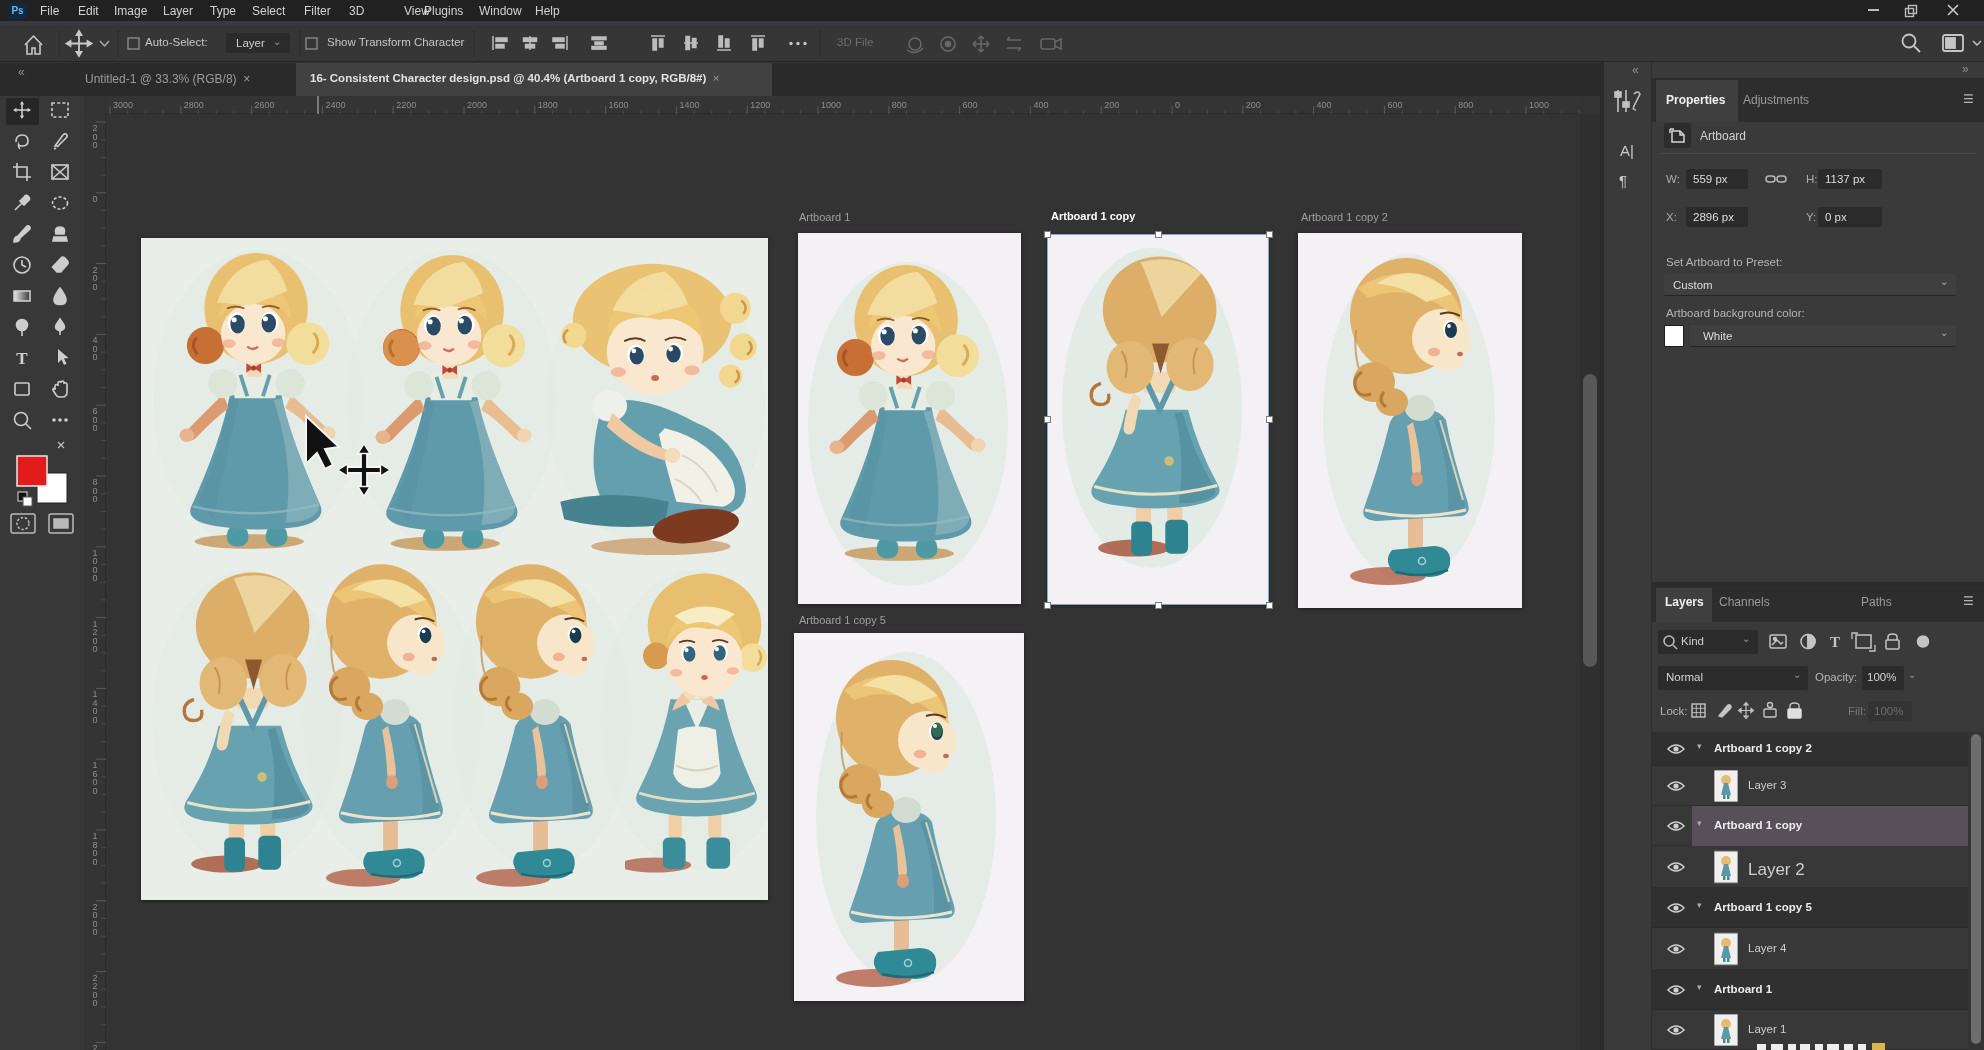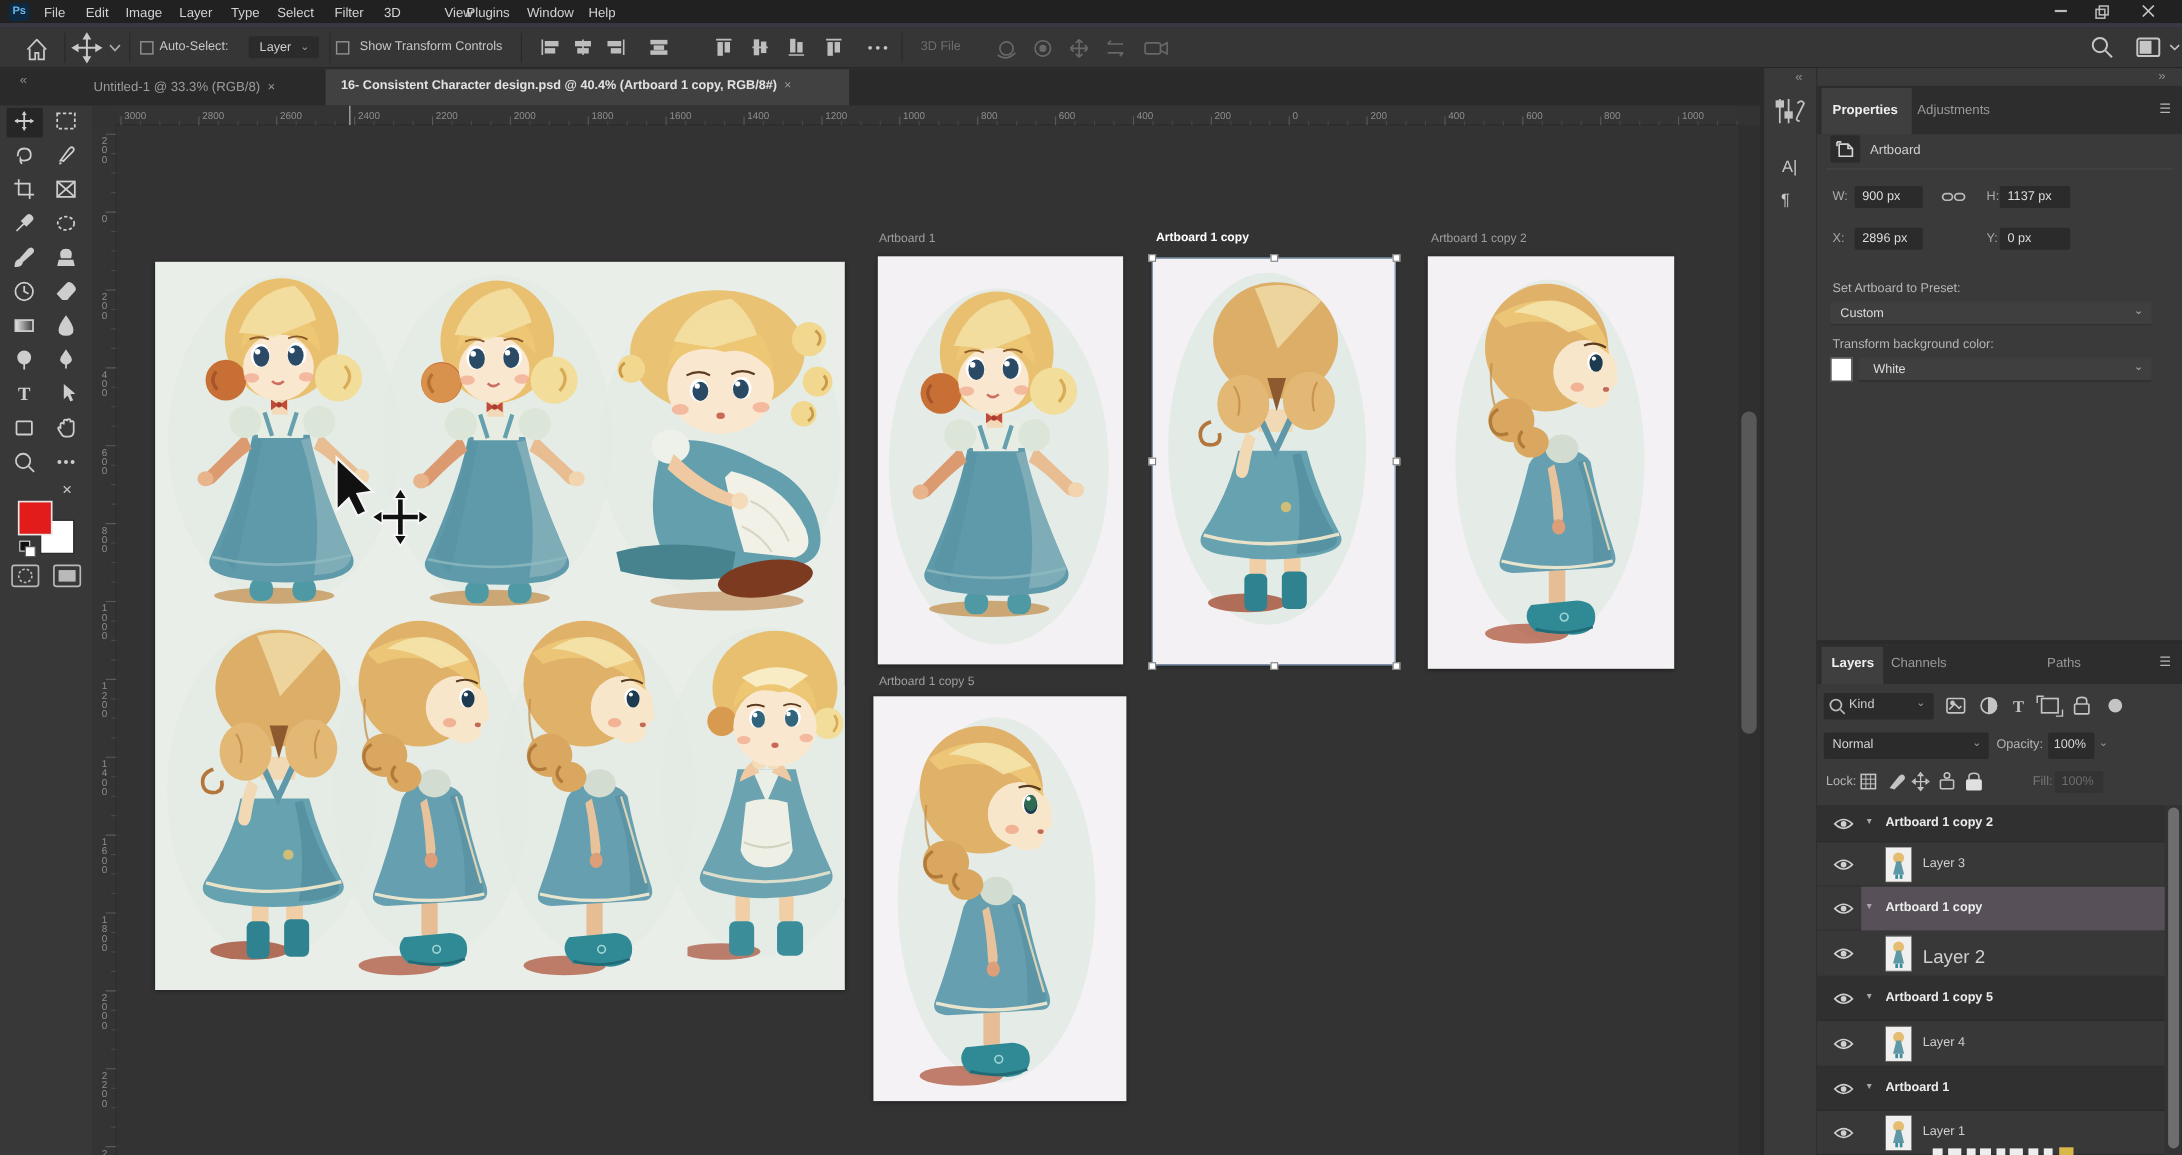--- a/index.html
+++ b/index.html
@@ -54,21 +54,21 @@
 <g fill="#c4c4c4">
  <circle cx="791" cy="18.5" r="1.7"></circle>
       <circle cx="798" cy="18.5" r="1.7"></circle>
       <circle cx="805" cy="18.5" r="1.7"></circle>
 </g>
 </svg>
 <div class="txt" style="left:145px;top:36px;font-size:11.5px;color:#c6c6c6">Auto-Select:</div>
 <div class="abs" style="left:226px;top:33px;width:64px;height:20px;background:#2b2b2b;border-radius:2px"></div>
 <div class="txt" style="left:236px;top:37px;font-size:11.5px;color:#cdcdcd">Layer</div>
 <div class="txt" style="left:273px;top:36px;font-size:10px;color:#999">⌄</div>
-<div class="txt" style="left:327px;top:36px;font-size:11.5px;color:#c6c6c6">Show Transform Controls</div>
+<div class="txt" style="left:327px;top:36px;font-size:11.5px;color:#c6c6c6">Show Transform Character</div>
 <svg style="left:490px;top:33px" width="20" height="20" viewBox="0 0 20 20">
     <g stroke="#bdbdbd" stroke-width="1.5" fill="#bdbdbd">
       <line x1="3" y1="3" x2="3" y2="17"></line>
       <rect x="6" y="5" width="11" height="3.4"></rect>
       <rect x="6" y="11.5" width="8" height="3.4"></rect>
     </g>
   </svg>
 <svg style="left:520px;top:33px" width="20" height="20" viewBox="0 0 20 20">
     <g stroke="#bdbdbd" stroke-width="1.5" fill="#bdbdbd">
       <line x1="10" y1="3" x2="10" y2="17"></line>
@@ -716,41 +716,41 @@
 <div class="abs" style="left:1664px;top:123px;width:27px;height:25px;background:#2c2c2c;border-radius:2px"></div>
 <svg style="left:1668px;top:127px" width="20" height="18" viewBox="0 0 20 18">
 <path d="M4 4 L12 4 L16 8 L16 15 L4 15 Z" fill="none" stroke="#d5d5d5" stroke-width="1.5"></path>
 <path d="M12 4 L12 8 L16 8" fill="none" stroke="#d5d5d5" stroke-width="1.5"></path>
 <path d="M2 2 L6 2 M2 2 L2 6" stroke="#d5d5d5" stroke-width="1.5"></path>
 </svg>
 <div class="txt" style="left:1700px;top:129px;font-size:12px;color:#cfcfcf">Artboard</div>
 <div class="abs" style="left:1660px;top:153px;width:316px;height:1px;background:#474747"></div>
 <div class="txt" style="left:1666px;top:173px;font-size:11.5px;color:#aaaaaa">W:</div>
 <div class="abs" style="left:1686px;top:169px;width:62px;height:20px;background:#2b2b2b;border-radius:2px"></div>
-<div class="txt" style="left:1693px;top:173px;font-size:11.5px;color:#dedede">900 px</div>
+<div class="txt" style="left:1693px;top:173px;font-size:11.5px;color:#dedede">559 px</div>
 <svg style="left:1764px;top:172px" width="24" height="14" viewBox="0 0 24 14">
 <g stroke="#b9b9b9" fill="none" stroke-width="1.5">
 <rect x="2" y="4" width="9" height="6" rx="3"></rect>
       <rect x="13" y="4" width="9" height="6" rx="3"></rect>
 </g>
   </svg>
 <div class="txt" style="left:1806px;top:173px;font-size:11.5px;color:#aaaaaa">H:</div>
 <div class="abs" style="left:1818px;top:169px;width:64px;height:20px;background:#2b2b2b;border-radius:2px"></div>
 <div class="txt" style="left:1825px;top:173px;font-size:11.5px;color:#dedede">1137 px</div>
 <div class="txt" style="left:1666px;top:211px;font-size:11.5px;color:#aaaaaa">X:</div>
 <div class="abs" style="left:1686px;top:207px;width:62px;height:20px;background:#2b2b2b;border-radius:2px"></div>
 <div class="txt" style="left:1693px;top:211px;font-size:11.5px;color:#dedede">2896 px</div>
 <div class="txt" style="left:1806px;top:211px;font-size:11.5px;color:#aaaaaa">Y:</div>
 <div class="abs" style="left:1818px;top:207px;width:64px;height:20px;background:#2b2b2b;border-radius:2px"></div>
 <div class="txt" style="left:1825px;top:211px;font-size:11.5px;color:#dedede">0 px</div>
 <div class="txt" style="left:1666px;top:256px;font-size:11.5px;color:#b5b5b5">Set Artboard to Preset:</div>
 <div class="abs" style="left:1664px;top:274px;width:292px;height:22px;background:#3f3f3f;border-bottom:1px solid #252525;border-radius:2px"></div>
 <div class="txt" style="left:1673px;top:279px;font-size:11.5px;color:#dcdcdc">Custom</div>
 <div class="txt" style="left:1940px;top:276px;font-size:10px;color:#b0b0b0">⌄</div>
-<div class="txt" style="left:1666px;top:307px;font-size:11.5px;color:#b5b5b5">Transform background color:</div>
+<div class="txt" style="left:1666px;top:307px;font-size:11.5px;color:#b5b5b5">Artboard background color:</div>
 <div class="abs" style="left:1664px;top:325px;width:20px;height:22px;background:#ffffff;border:1px solid #1e1e1e"></div>
 <div class="abs" style="left:1690px;top:325px;width:266px;height:22px;background:#3f3f3f;border-bottom:1px solid #252525;border-radius:2px"></div>
 <div class="txt" style="left:1703px;top:330px;font-size:11.5px;color:#dcdcdc">White</div>
 <div class="txt" style="left:1940px;top:327px;font-size:10px;color:#b0b0b0">⌄</div>
 <div class="abs" style="left:1652px;top:582px;width:332px;height:4px;background:#2b2b2b"></div>
 <div class="abs" style="left:1652px;top:586px;width:332px;height:36px;background:#2d2d2d"></div>
 <div class="abs" style="left:1656px;top:588px;width:56px;height:34px;background:#3f3f3f"></div>
 <div class="txt" style="left:1665px;top:595px;font-size:12px;color:#f0f0f0;font-weight:bold">Layers</div>
 <div class="txt" style="left:1719px;top:595px;font-size:12px;color:#9a9a9a">Channels</div>
 <div class="txt" style="left:1861px;top:595px;font-size:12px;color:#9a9a9a">Paths</div>

